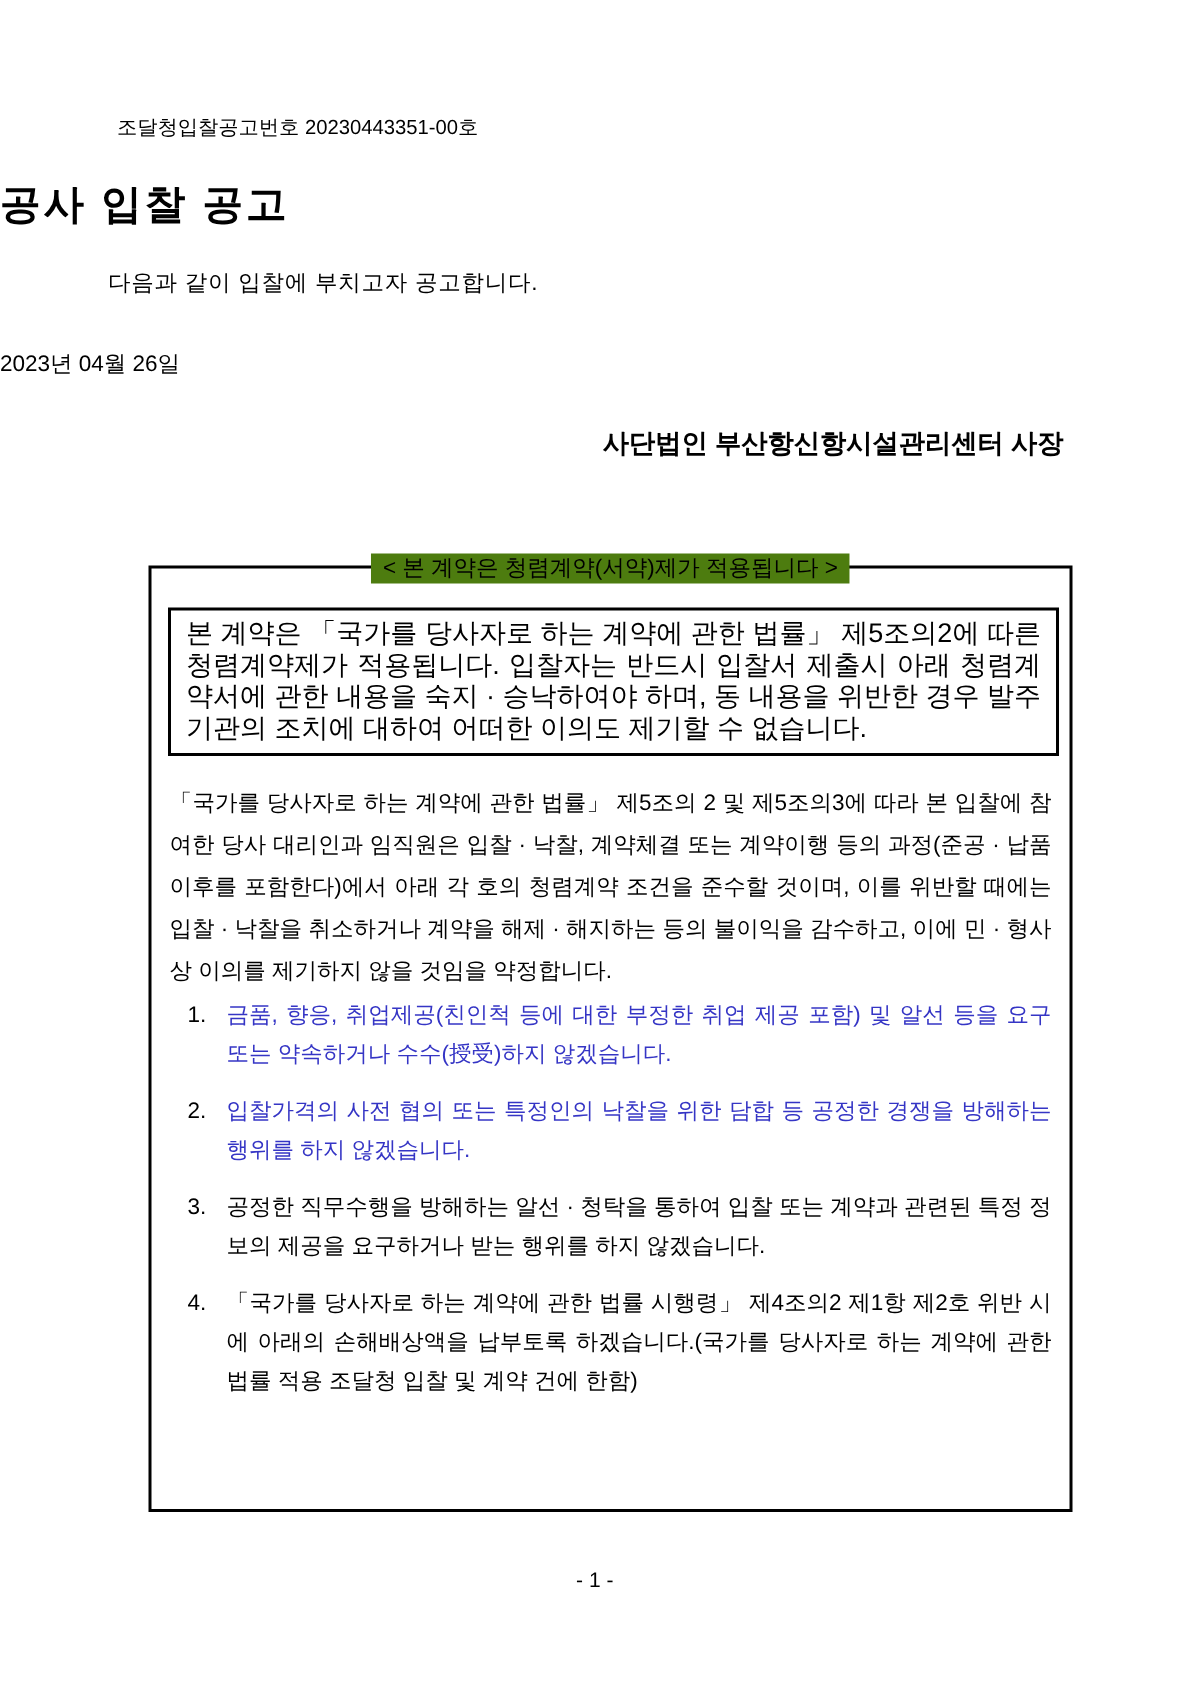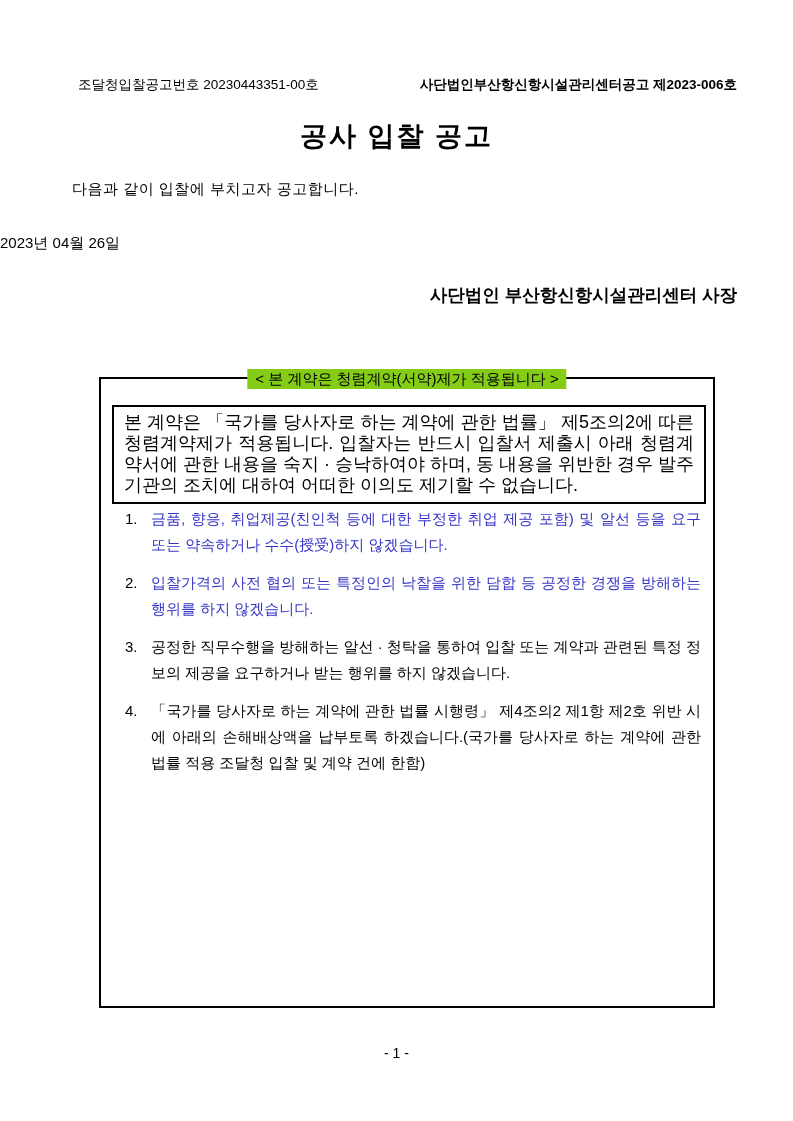--- a/index.html
+++ b/index.html
@@ -11,35 +11,35 @@
     color:#000;
     overflow:hidden;
   }
   .header-row {
     display:flex; justify-content:space-between; align-items:baseline;
     margin-top:76px; padding:0 56px 0 78px;
     font-size:13.5px; line-height:18px;text-align:center;
   }
   .header-right { font-weight:bold; }
   .doc-title {
-    text-align:center; margin-top:26px;
+    text-align:left; margin-top:26px;
     font-size:27px; font-weight:bold; letter-spacing:2px; line-height:32px;
   }
   .intro { margin:27px 72px 0 72px; font-size:15px; line-height:20px; letter-spacing:0.5px; }
   .date-line { margin-top:34px; padding-right:114px; text-align:left; font-size:15px; line-height:20px; }
-  .signer-line { margin-top:30px; padding-right:56px; text-align:right; font-size:17.5px; font-weight:bold; line-height:24px; }
+  .signer-line { margin-top:30px; padding-right:84px; text-align:right; font-size:17.5px; font-weight:bold; line-height:24px; }
   .outer-box {
     position:relative;
     margin:70px 0 0 99px;
     width:616px; height:631px;
     border:2px solid #000;
   }
   .box-label {
     position:absolute; top:-10px; left:50%; transform:translateX(-50%);
-    background:#84cc16; padding:0 8px;
+    background:#4d7c0f; padding:0 8px;
     font-size:15px; line-height:20px; white-space:nowrap;
   }
   .inner-box {
     margin:26px 7px 0 11px;
     border:2px solid #000;
     padding:5px 10px 6px 10px;
     font-size:18px; line-height:21px; text-align:justify;
   }
   .pledge-paragraph {
     margin:18px 12px 0 12px;
@@ -54,36 +54,36 @@
   .page-footer {
     position:absolute; top:1044px; left:0; width:100%;
     text-align:center; font-size:14px; line-height:18px;
   }
 </style>
 </head>
 <body style="--accent: #3535C5;">
 
 <div class="header-row">
   <span class="header-left">조달청입찰공고번호 20230443351-00호</span>
-  <span class="header-right">사단법인부산항신항시설관리센터공고 제2023-006호</span>
 </div>
 
 <div class="doc-title">공사 입찰 공고</div>
 
 <div class="intro">다음과 같이 입찰에 부치고자 공고합니다.</div>
 
 <div class="date-line">2023년 04월 26일</div>
 
 <div class="signer-line">사단법인 부산항신항시설관리센터 사장</div>
 
 <div class="outer-box">
   <span class="box-label">&lt; 본 계약은 청렴계약(서약)제가 적용됩니다 &gt;</span>
 
   <div class="inner-box">본 계약은 「국가를 당사자로 하는 계약에 관한 법률」 제5조의2에 따른 청렴계약제가 적용됩니다. 입찰자는 반드시 입찰서 제출시 아래 청렴계약서에 관한 내용을 숙지 · 승낙하여야 하며, 동 내용을 위반한 경우 발주기관의 조치에 대하여 어떠한 이의도 제기할 수 없습니다.</div>
 
+  <div class="pledge-paragraph">「국가를 당사자로 하는 계약에 관한 법률」 제5조의 2 및 제5조의3에 따라 본 입찰에 참여한 당사 대리인과 임직원은 입찰 · 낙찰, 계약체결 또는 계약이행 등의 과정(준공 · 납품 이후를 포함한다)에서 아래 각 호의 청렴계약 조건을 준수할 것이며, 이를 위반할 때에는 입찰 · 낙찰을 취소하거나 계약을 해제 · 해지하는 등의 불이익을 감수하고, 이에 민 · 형사상 이의를 제기하지 않을 것임을 약정합니다.</div>
 
   <div class="pledge-list">
       <div class="pledge-item accent">
         <span class="no">1.</span>
         <span class="txt">금품, 향응, 취업제공(친인척 등에 대한 부정한 취업 제공 포함) 및 알선 등을 요구 또는 약속하거나 수수(授受)하지 않겠습니다.</span>
       </div>
       <div class="pledge-item accent">
         <span class="no">2.</span>
         <span class="txt">입찰가격의 사전 협의 또는 특정인의 낙찰을 위한 담합 등 공정한 경쟁을 방해하는 행위를 하지 않겠습니다.</span>
       </div>

